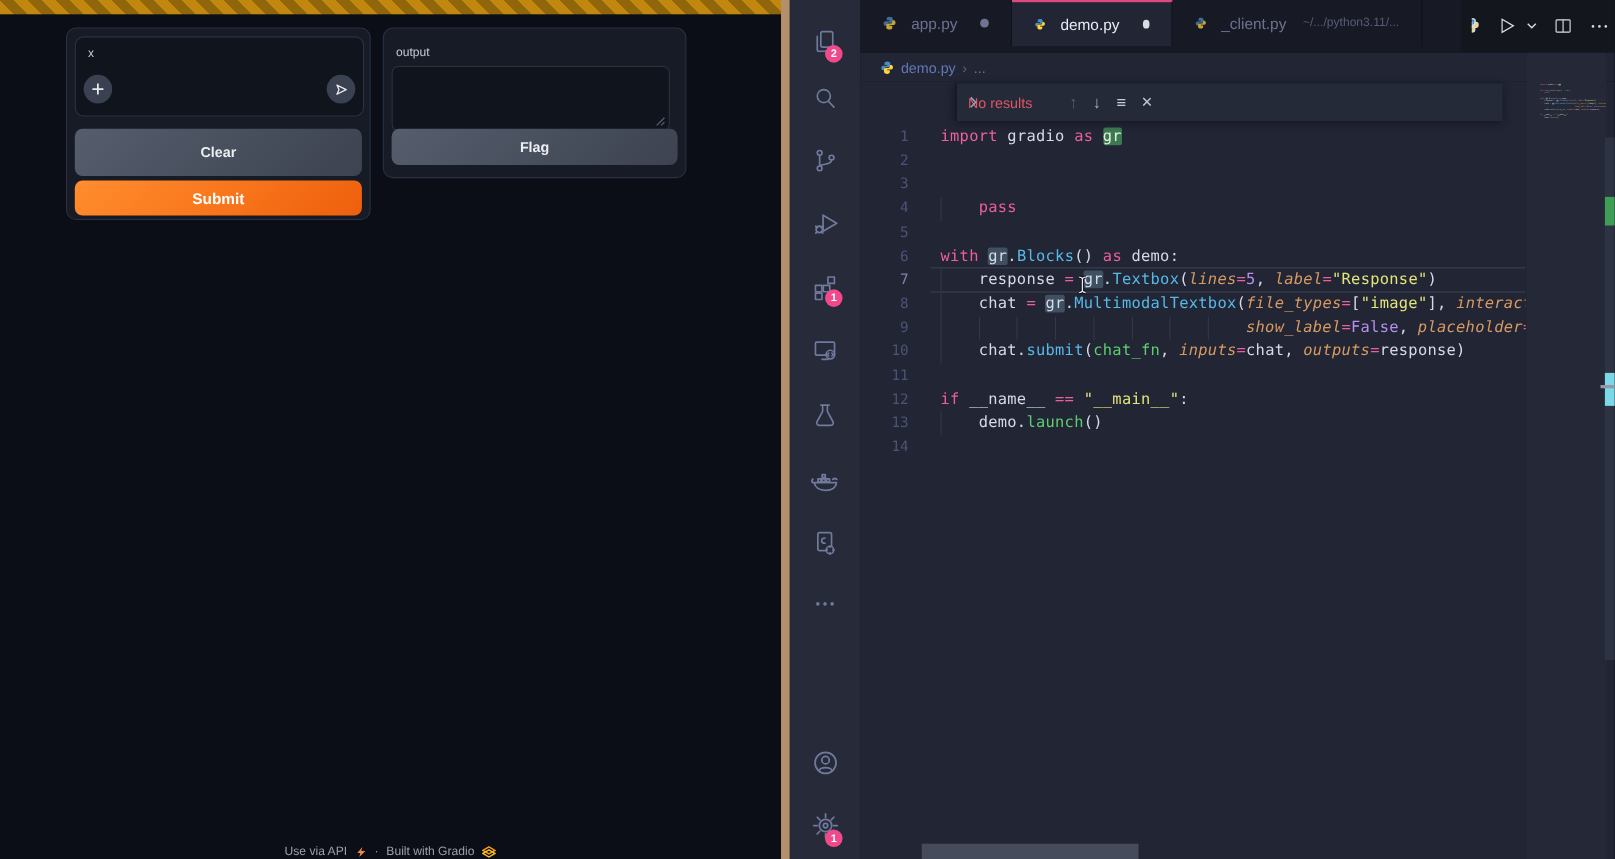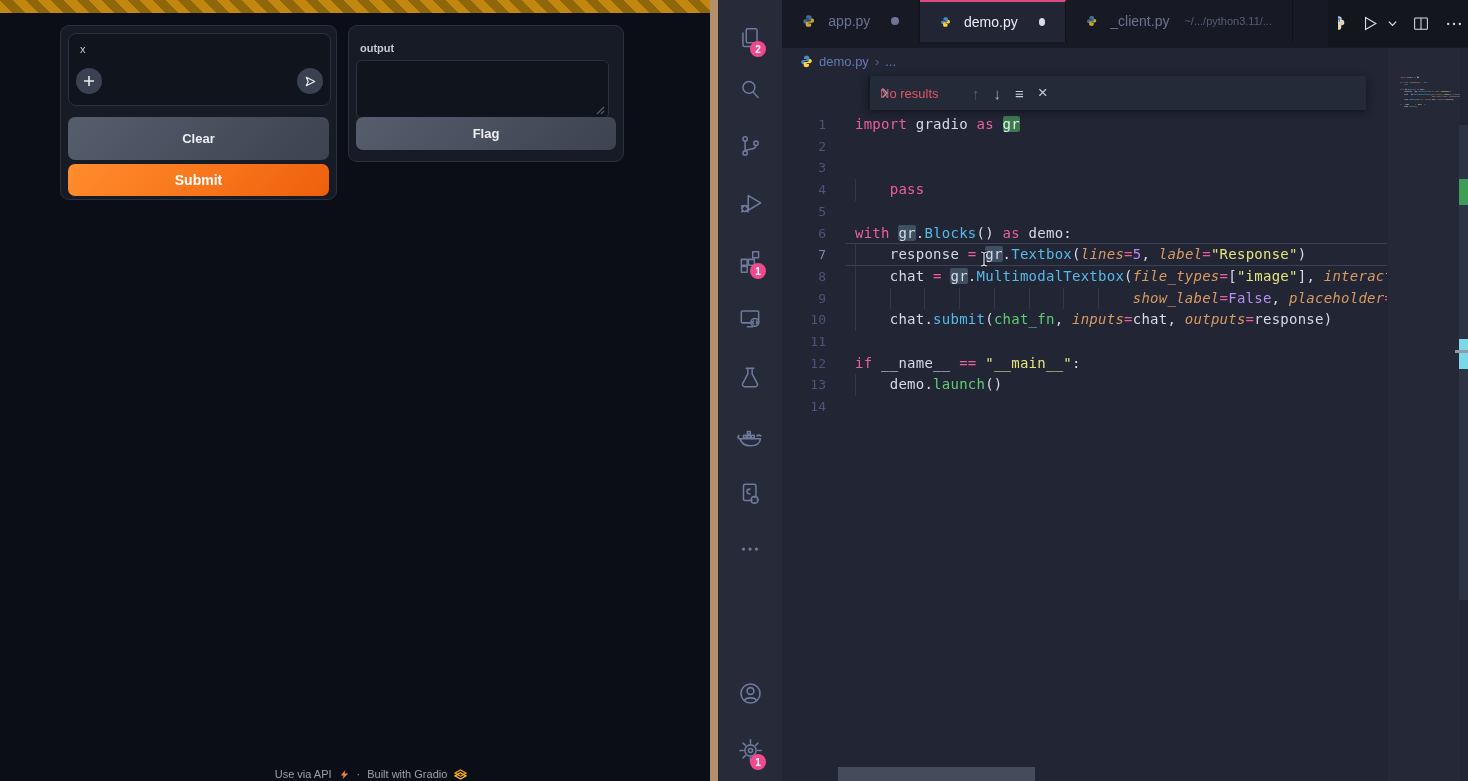--- a/index.html
+++ b/index.html
@@ -94,29 +94,29 @@
   <div class="gr-circle abs" style="left:228px;top:34px;">
     <svg width="13" height="13" viewBox="0 0 14 14">
         <path d="M2.5 2.5l9 4.5-9 4.5 2-4.5z" fill="none" stroke="#e8eaee" stroke-width="1.3" stroke-linejoin="round"></path>
       </svg>
   </div>
 </div>
 <button class="abs gr-btn" style="left:68px;top:117px;width:261px;height:43px;">Clear</button>
 <button class="abs gr-btn primary" style="left:68px;top:164px;width:261px;height:32px;">Submit</button>
 
 <div class="abs gr-card" style="left:348px;top:25px;width:274px;height:135px;"></div>
-<div class="gr-label abs" style="left:360px;top:42px;font-weight:bold;">output</div>
+<div class="gr-label abs" style="left:360px;top:42px;">output</div>
 <div class="abs gr-panel" style="left:356px;top:60px;width:251px;height:57px;border-radius:6px;">
   <svg class="abs" style="right:3px;bottom:3px;" width="9" height="9" viewBox="0 0 9 9">
       <path d="M8 1L1 8M8 5L5 8" stroke="#555c6c" stroke-width="1.2"></path>
     </svg>
 </div>
 <button class="abs gr-btn" style="left:356px;top:117px;width:260px;height:33px;">Flag</button>
 
-<div class="abs gr-footer" style="left:16px;top:768px;width:710px;justify-content:center;">
+<div class="abs gr-footer" style="left:0;top:768px;width:710px;justify-content:center;">
   <span>Use via API</span>
   <svg width="11" height="11" viewBox="0 0 12 12">
       <path d="M7 1L2 7h3l-1 4 6-6H6z" fill="#f0883e"></path>
     </svg>
   <span>·</span>
   <span>Built with Gradio</span>
   <svg width="13" height="11" viewBox="0 0 14 12">
     <path d="M1 4.5L7 1l6 3.5L7 8z" fill="none" stroke="#f59e0b" stroke-width="1.4"></path>
     <path d="M1 7.5L7 4l6 3.5L7 11z" fill="none" stroke="#fbbf24" stroke-width="1.4"></path>
   </svg>

